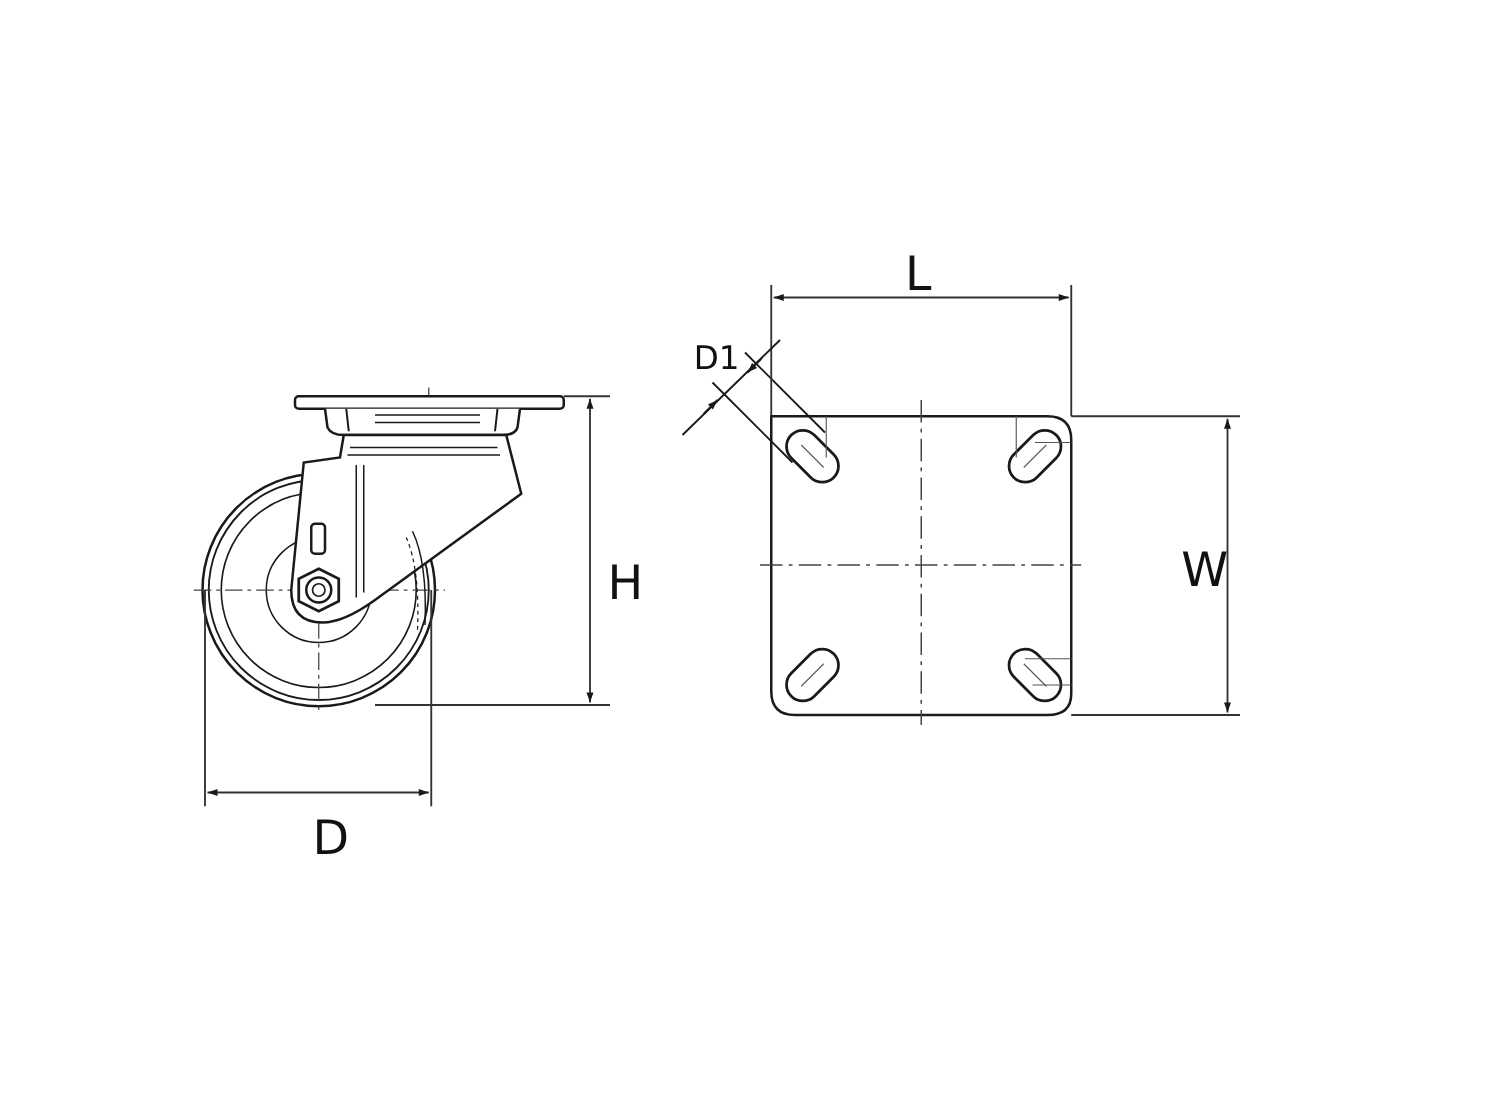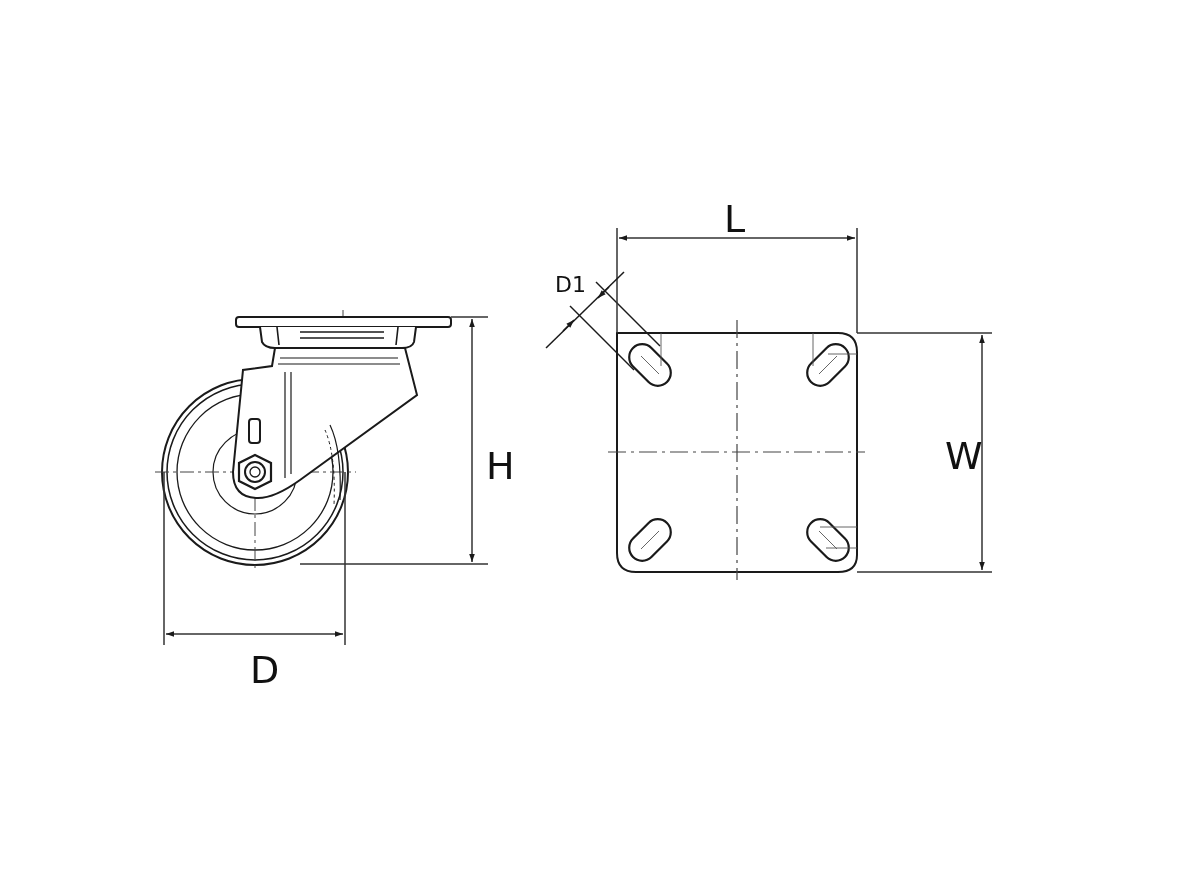--- a/index.html
+++ b/index.html
@@ -1,20 +1,20 @@
 <!DOCTYPE html>
 <html><head>
 <meta charset="utf-8">
 <style>
   html, body { margin: 0; padding: 0; background: #ffffff; }
   body { width: 1200px; height: 880px; position: relative; overflow: hidden; font-family: "DejaVu Sans", sans-serif; }
   #canvas { position: absolute; left: 0; top: 0; width: 1200px; height: 880px; }
   .label { position: absolute; color: #111; font-family: "DejaVu Sans", sans-serif; line-height: 1; }
   .lbl-big { font-size: 38px; }
-  .lbl-small { font-size: 22px; }
+  .lbl-small { font-size: 26px; }
 </style>
 </head>
 <body>
 
 <svg id="canvas" viewBox="0 0 1200 880" xmlns="http://www.w3.org/2000/svg">
   <defs>
     <marker id="arr" viewBox="0 0 10 10" refX="10" refY="5" markerWidth="12" markerHeight="8" orient="auto-start-reverse" markerUnits="userSpaceOnUse">
       <path d="M0,1.5 L10,5 L0,8.5 z" fill="#1a1a1a"></path>
     </marker>
   </defs>

